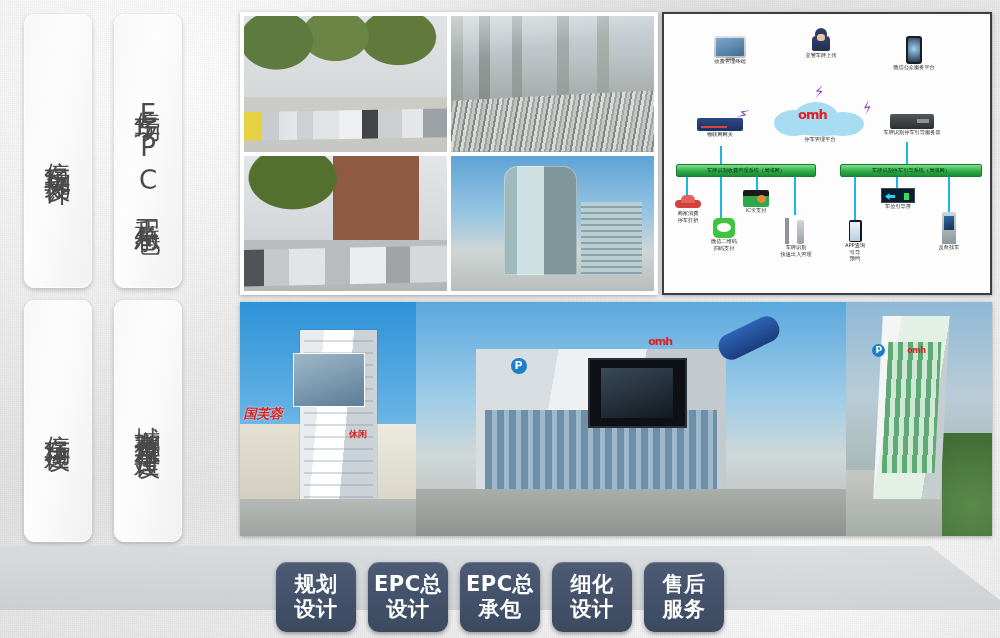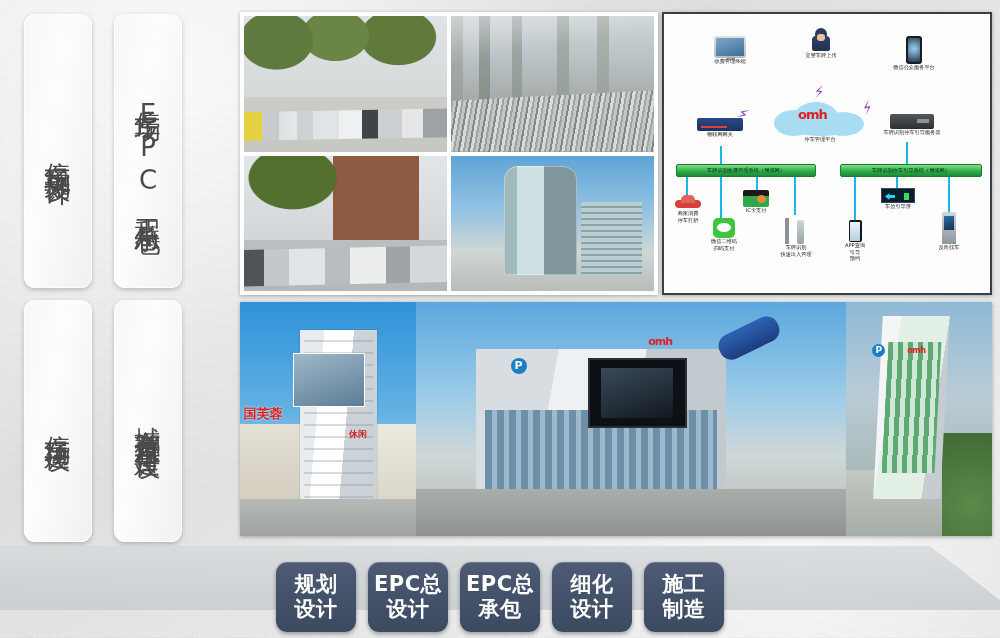--- a/index.html
+++ b/index.html
@@ -186,21 +186,21 @@
     background:linear-gradient(95deg,#e8ecef 0 26%,#ffffff 26% 58%,#ccd3d8 58% 100%);
     box-shadow:0 0 0 1px rgba(0,0,0,.08);}
   #rd0 .tower .band{position:absolute;left:6%;top:0;width:88%;height:100%;
     background:repeating-linear-gradient(180deg,transparent 0 10px,rgba(120,140,155,.30) 10px 12px);}
   #rd0 .ad{position:absolute;left:30%;top:22%;width:40%;height:22%;
     background:linear-gradient(160deg,#9fb8c9,#5b7d96);border:1px solid #fff;}
   #rd0 .lowbld{position:absolute;bottom:8%;width:36%;height:40%;background:linear-gradient(180deg,#e4e0d4,#cfcabb);}
   #rd0 .lowL{left:0;}
   #rd0 .lowR{right:0;background:linear-gradient(180deg,#eceade,#d6d2c5);}
   #rd0 .red1{position:absolute;left:2%;top:44%;font-size:13px;color:#d32020;font-weight:bold;
-     font-family:"DejaVu Sans",sans-serif;text-shadow:0 0 2px #fff;}
+     font-family:"DejaVu Sans",sans-serif;text-shadow:0 0 2px #fff;font-style:italic;}
   #rd0 .red2{position:absolute;left:62%;top:54%;font-size:9px;color:#d32020;font-weight:bold;
      font-family:"DejaVu Sans",sans-serif;}
   #rd0 .ground{position:absolute;left:0;bottom:0;width:100%;height:16%;background:linear-gradient(180deg,#b6bab7,#9fa39f);}
 
   #rd1{flex:1;background:linear-gradient(180deg,#5aa8dd 0%,#9ccbe8 40%,#cfd8d8 66%,#b3b7b4 100%);}
   #rd1 .blk{position:absolute;left:14%;top:20%;width:58%;height:62%;
     background:linear-gradient(100deg,#d7dde1 0 30%,#eef1f3 30% 62%,#c3cacf 62% 100%);}
   #rd1 .glass{position:absolute;left:16%;top:46%;width:54%;height:34%;
     background:repeating-linear-gradient(90deg,#6d90a8 0 7px,#9db9cb 7px 12px);}
   #rd1 .screen{position:absolute;left:40%;top:24%;width:22%;height:28%;
@@ -410,17 +410,17 @@
   <div id="ribbon"></div>
   <div id="process-bar">
     <div class="pbtn">规划
 设计</div>
     <div class="pbtn">EPC总
 设计</div>
     <div class="pbtn">EPC总
 承包</div>
     <div class="pbtn">细化
 设计</div>
-    <div class="pbtn">施工
-制造</div>
+    <div class="pbtn">售后
+服务</div>
   </div>
 
 </div>
 
 </body></html>

